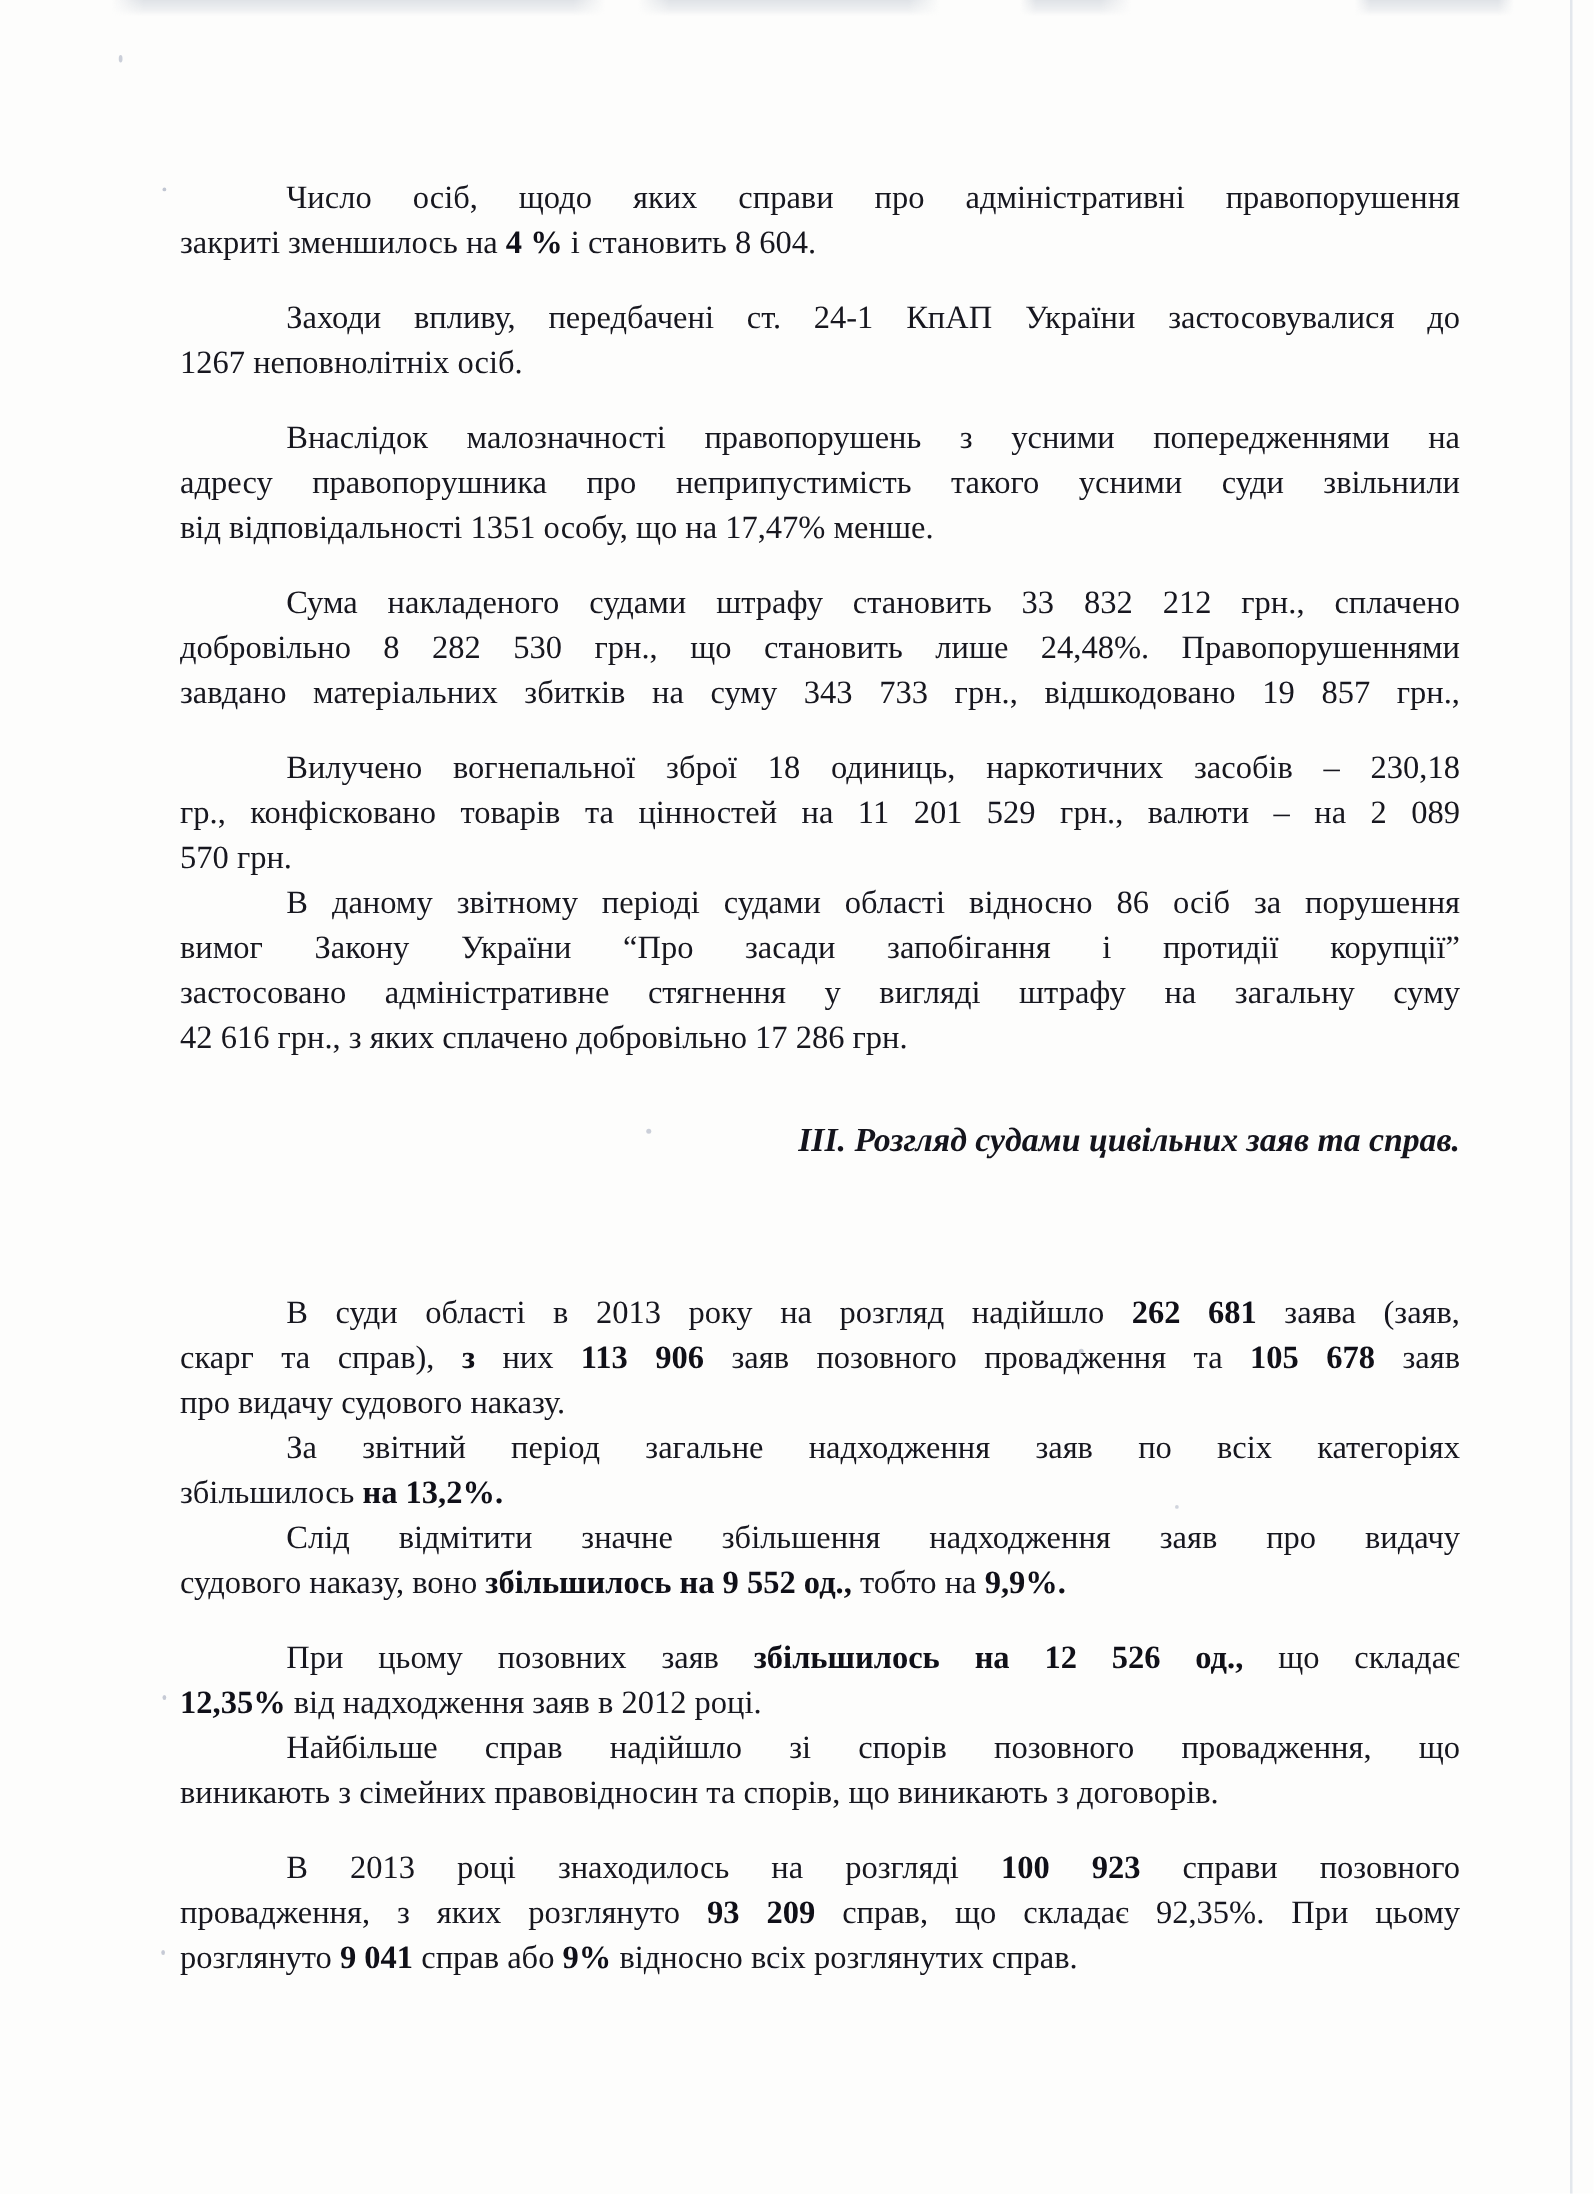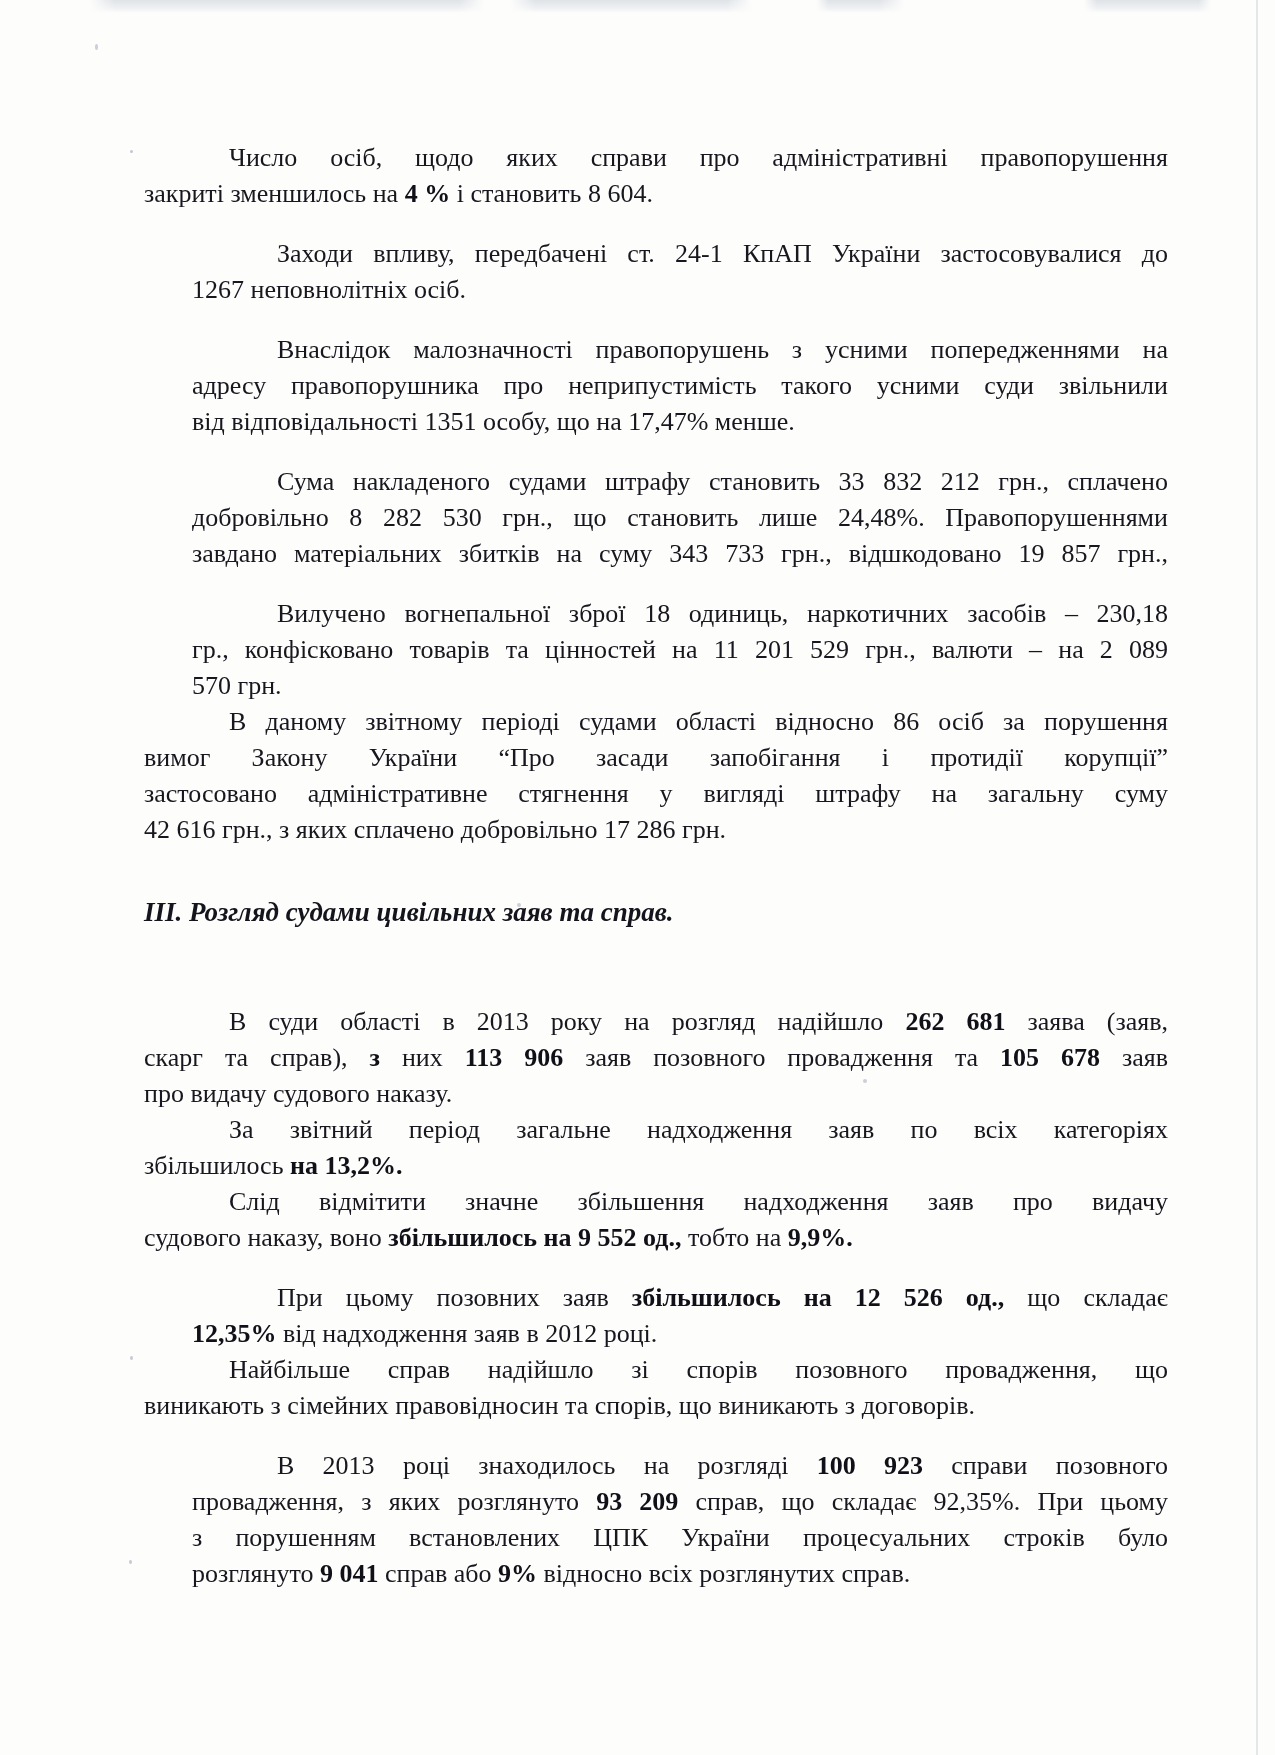--- a/index.html
+++ b/index.html
@@ -42,33 +42,33 @@
     background:var(--speck,#99a1b5);
   }
   .content{
     position:absolute;
     left:144px;top:140px;width:1024px;
     font-size:26px;line-height:36px;
     color:#17171f;
     text-rendering:optimizeLegibility;
   }
   .para{margin:0;}
-  .para.gap{margin-top:24px;margin-left:48px;}
+  .para.gap{margin-top:24px;}
   .line{
     text-align:justify;
     text-align-last:justify;
     hyphens:none;
   }
   .line.last{text-align-last:left;}
   .line.first{text-indent:85px;}
   .seg-b{font-weight:bold;color:#101018;}
   .seg-bu{font-weight:bold;color:#101018;}
   .heading{
-    margin-top:44px;margin-bottom:72px;
-    text-align:left;
+    margin-top:44px;margin-bottom:100px;
+    text-align:right;
     font-weight:bold;font-style:italic;
     font-size:27px;line-height:40px;
     color:#14141c;
   }
 </style>
 </head>
 <body>
 
 <div class="page">
   <div class="top-edge"></div>
@@ -130,17 +130,16 @@
         <div class="line first"><span>При цьому позовних заяв </span><span class="seg-b">збільшилось на 12&nbsp;526 од.,</span><span> що складає</span></div>
         <div class="line last"><span class="seg-b">12,35%</span><span> від надходження заяв в 2012 році.</span></div>
       </div>
       <div class="para">
         <div class="line first"><span>Найбільше справ надійшло зі спорів позовного провадження, що</span></div>
         <div class="line last"><span>виникають з сімейних правовідносин та спорів, що виникають з договорів.</span></div>
       </div>
       <div class="para gap">
         <div class="line first"><span>В 2013 році знаходилось на розгляді </span><span class="seg-b">100&nbsp;923</span><span> справи позовного</span></div>
         <div class="line"><span>провадження, з яких розглянуто </span><span class="seg-b">93&nbsp;209</span><span> справ, що складає 92,35%. При цьому</span></div>
-        <div class="line"><span>з порушенням встановлених ЦПК України процесуальних строків було</span></div>
         <div class="line last"><span>розглянуто </span><span class="seg-b">9&nbsp;041</span><span> справ або </span><span class="seg-b">9%</span><span> відносно всіх розглянутих справ.</span></div>
       </div>
     </div>
 </div>
 
 </body></html>

